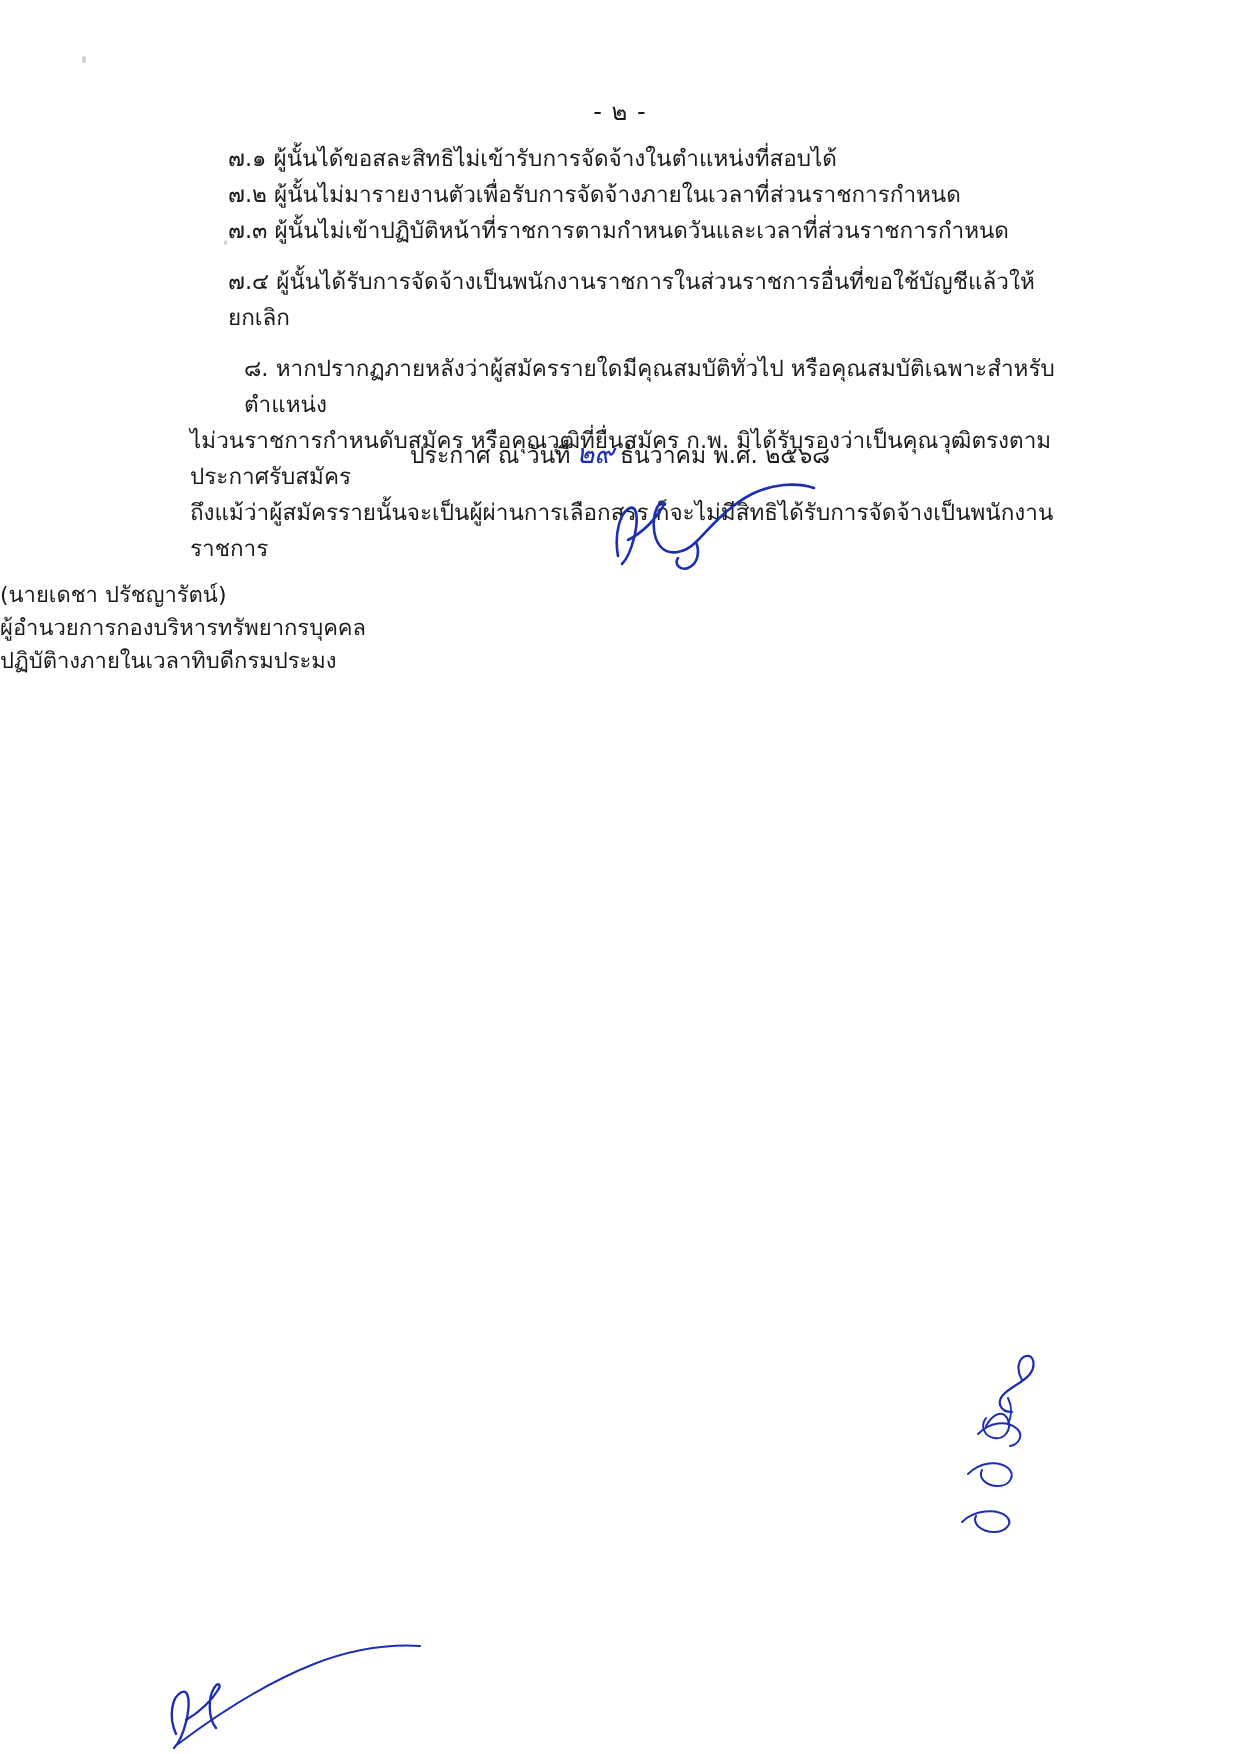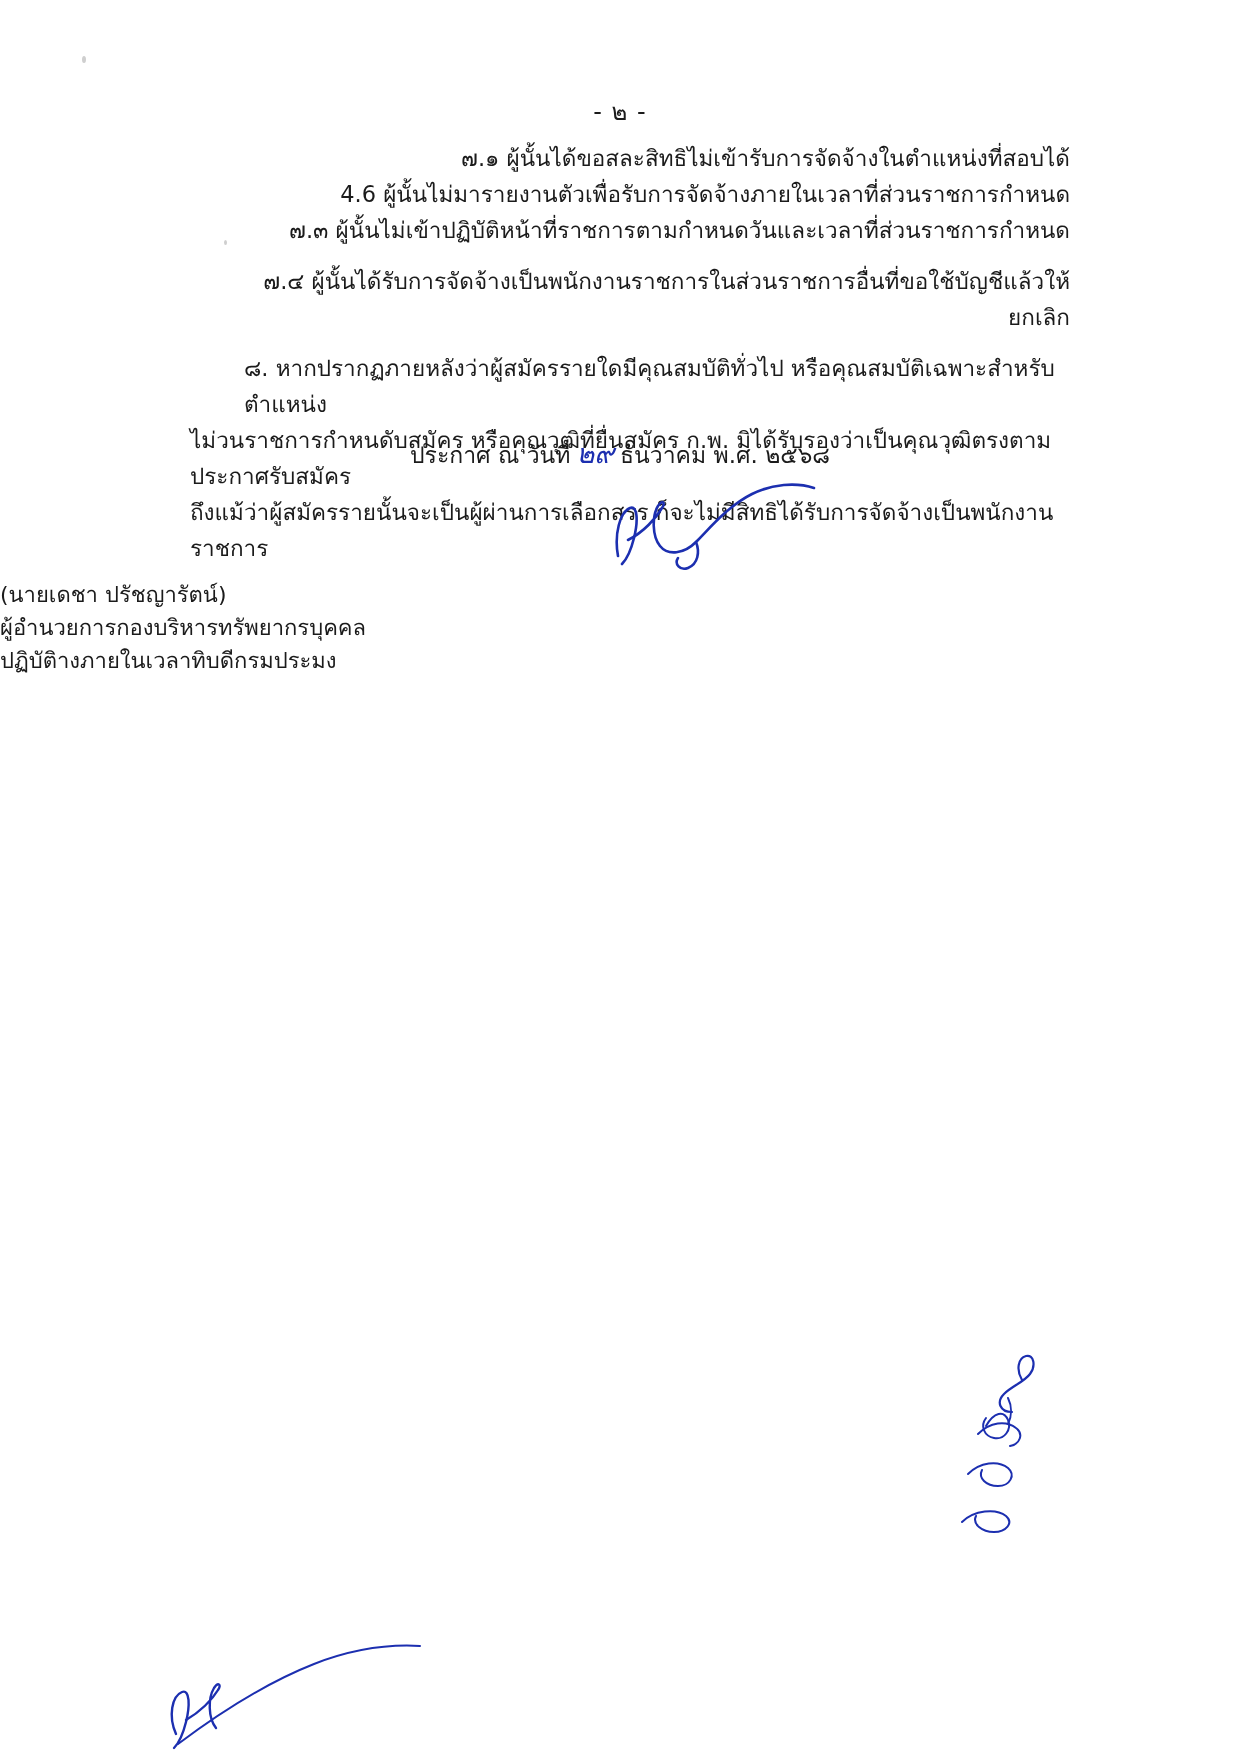--- a/index.html
+++ b/index.html
@@ -29,21 +29,21 @@
     position: absolute;
     top: 140px;
     left: 190px;
     width: 880px;
   }
   .line {
     font-size: 22.5px;
     line-height: 36px;
     white-space: pre-wrap;
   }
-  .indent-1 { padding-left: 38px; text-align: right; }
+  .indent-1 { padding-left: 38px; }
   .indent-2 { padding-left: 54px; }
   .gap-top { margin-top: 15px; }
   .date-line {
     position: absolute;
     top: 432px;
     left: 0;
     width: 1240px;
     text-align: center;
     font-size: 23px;
   }
@@ -91,21 +91,21 @@
 
 <div class="page">
 
   <div class="speck" style="top:56px; left:82px; width:4px; height:7px;"></div>
   <div class="speck" style="top:240px; left:224px; width:3px; height:5px;"></div>
 
   <div class="page-number">- ๒ -</div>
 
   <div class="body-block">
     <div class="line indent-1">๗.๑ ผู้นั้นได้ขอสละสิทธิไม่เข้ารับการจัดจ้างในตำแหน่งที่สอบได้</div>
-    <div class="line indent-1">4.6 ผู้นั้นไม่มารายงานตัวเพื่อรับการจัดจ้างภายในเวลาที่ส่วนราชการกำหนด</div>
+    <div class="line indent-1">๗.๒ ผู้นั้นไม่มารายงานตัวเพื่อรับการจัดจ้างภายในเวลาที่ส่วนราชการกำหนด</div>
     <div class="line indent-1">๗.๓ ผู้นั้นไม่เข้าปฏิบัติหน้าที่ราชการตามกำหนดวันและเวลาที่ส่วนราชการกำหนด</div>
     <div class="line indent-1 gap-top">๗.๔ ผู้นั้นได้รับการจัดจ้างเป็นพนักงานราชการในส่วนราชการอื่นที่ขอใช้บัญชีแล้วให้ยกเลิก</div>
     <div class="line indent-2 gap-top">๘. หากปรากฏภายหลังว่าผู้สมัครรายใดมีคุณสมบัติทั่วไป หรือคุณสมบัติเฉพาะสำหรับตำแหน่ง</div>
     <div class="line">ไม่วนราชการกำหนดับสมัคร หรือคุณวุฒิที่ยื่นสมัคร ก.พ. มิได้รับรองว่าเป็นคุณวุฒิตรงตามประกาศรับสมัคร</div>
     <div class="line">ถึงแม้ว่าผู้สมัครรายนั้นจะเป็นผู้ผ่านการเลือกสรร ก็จะไม่มีสิทธิได้รับการจัดจ้างเป็นพนักงานราชการ</div>
   </div>
 
   <div class="date-line">
     <span>ประกาศ  ณ  วันที่</span><span class="handwritten-date">๒๙</span><span>ธันวาคม พ.ศ. ๒๕๖๘</span>
   </div>

